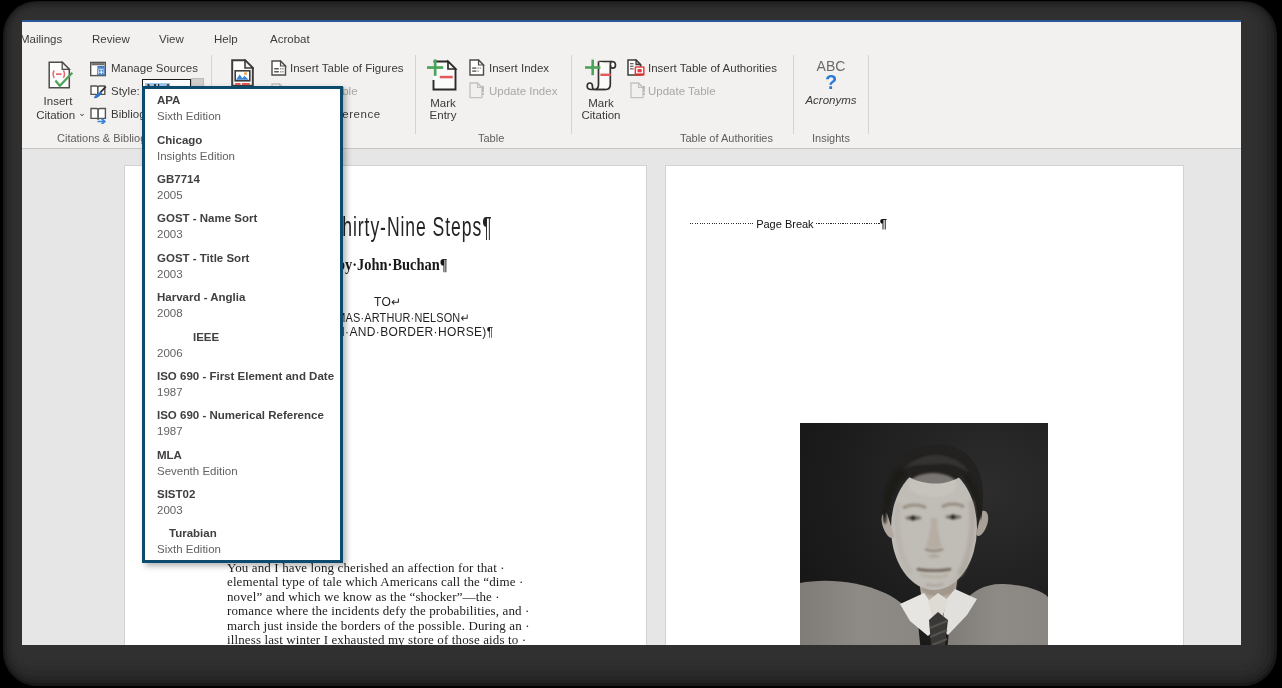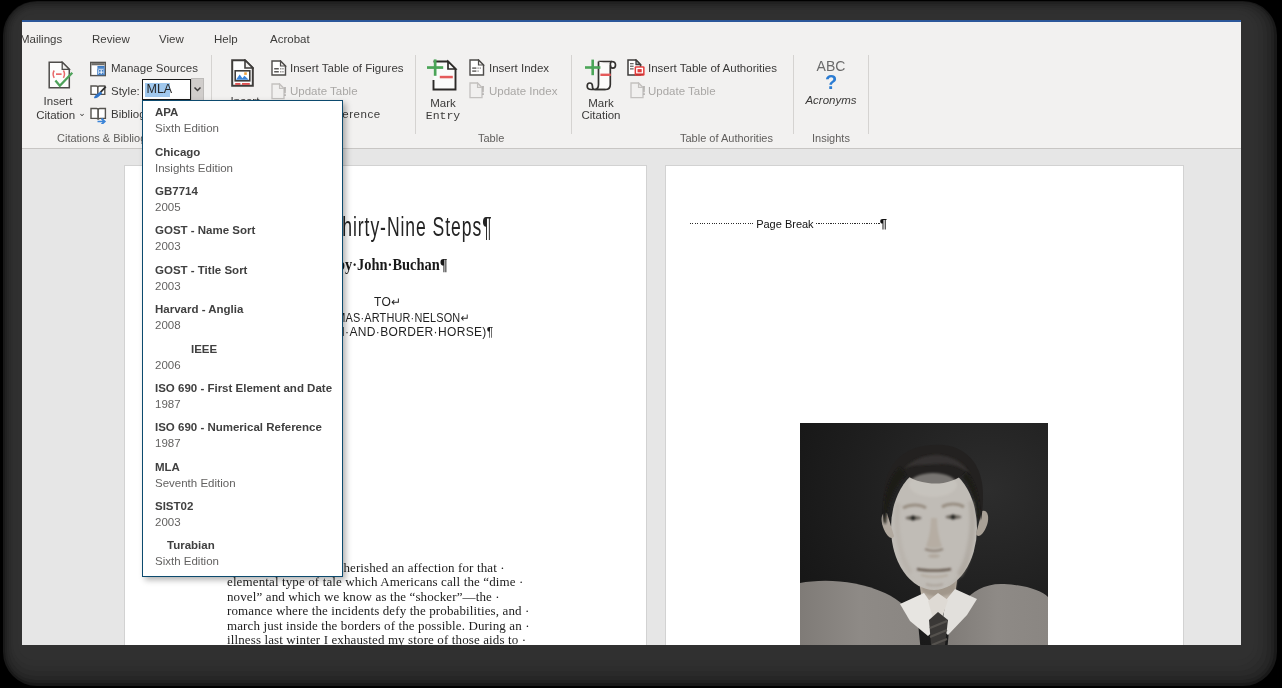--- a/index.html
+++ b/index.html
@@ -25,22 +25,22 @@
 .bigtxt { position:absolute; font-size:11.5px; color:#3b3a39; text-align:center; white-space:nowrap; }
 #ribbonline { left:0; top:128px; width:1219px; height:1px; background:#c8c6c4; }
 #docarea { left:0; top:129px; width:1219px; height:496px; background:#e6e6e6; }
 .page { position:absolute; background:#fff; border:1px solid #d2d2d2; border-bottom:none; }
 
 #combo-field { left:120px; top:59px; width:48.5px; height:21px; background:#fff; border:1.5px solid #1a1a1a; }
 #combo-sel { left:2px; top:2.5px; width:25px; height:14.5px; background:#a0c8ee; }
 #combo-txt { left:3.5px; top:2px; font-size:12.5px; color:#252525; }
 #combo-arrow { left:168.5px; top:58px; width:13px; height:22.5px; background:#d0cdcb; border:1px solid #bdbbb9; }
 
-#dd { left:120px; top:80px; width:200.5px; height:477px; background:#fff;
-  border:1px solid #0c4a6e; box-shadow:3px 3px 6px rgba(0,0,0,0.30); z-index:50; }
+#dd { left:120px; top:66px; width:200.5px; height:477px; background:#fff;
+  border:3px solid #0c4a6e; box-shadow:3px 3px 6px rgba(0,0,0,0.30); z-index:50; }
 .ddt { position:absolute; left:12px; font-size:11.5px; font-weight:bold; color:#404040; white-space:nowrap; }
 .dds { position:absolute; left:12px; font-size:11.5px; color:#636261; white-space:nowrap; }
 
 #title { position:absolute; left:270px; top:191.5px; font-size:27px; color:#242424;
   transform:scaleX(0.65); transform-origin:0 0; white-space:nowrap; letter-spacing:1.45px; z-index:10; }
 #byline { position:absolute; left:315px; top:235px; font-family:"Liberation Serif",serif;
   font-weight:bold; font-size:17px; color:#181818; white-space:nowrap; z-index:10; transform:scaleX(0.85); transform-origin:0 0; }
 .mk { display:inline-block; width:0; overflow:visible; white-space:pre; }
 .dedic { position:absolute; left:103px; width:523px; text-align:center; font-size:12px;
   color:#1f1f1f; white-space:nowrap; z-index:10; letter-spacing:0.2px; }
@@ -200,21 +200,21 @@
         </svg>
     </div>
 
     <div class="bigtxt" style="left:195px; top:74.5px; width:56px;">Insert</div>
     <div class="rlab" style="left:268px; top:41.5px;">Insert Table of Figures</div>
     <div class="rlab dis" style="left:268px; top:65px;">Update Table</div>
     <div class="rlab" style="left:268px; top:87.5px; letter-spacing:0.55px;">Cross-reference</div>
     <div class="glab" style="left:265px;">Captions</div>
 
     <div class="bigtxt" style="left:393px; top:76.5px; width:56px;">Mark</div>
-    <div class="bigtxt" style="left:393px; top:88.5px; width:56px;font-family:Liberation Mono, monospace;">Entry</div>
+    <div class="bigtxt" style="left:393px; top:88.5px; width:56px;">Entry</div>
     <div class="rlab" style="left:467px; top:41.5px;">Insert Index</div>
     <div class="rlab dis" style="left:467px; top:65px;">Update Index</div>
     <div class="glab" style="left:456px;">Table</div>
 
     <div class="bigtxt" style="left:551px; top:76.5px; width:56px;">Mark</div>
     <div class="bigtxt" style="left:551px; top:88.5px; width:56px;">Citation</div>
     <div class="rlab" style="left:626px; top:41.5px;">Insert Table of Authorities</div>
     <div class="rlab dis" style="left:626px; top:65px;">Update Table</div>
     <div class="glab" style="left:610px;margin-left:48px;">Table of Authorities</div>
 

